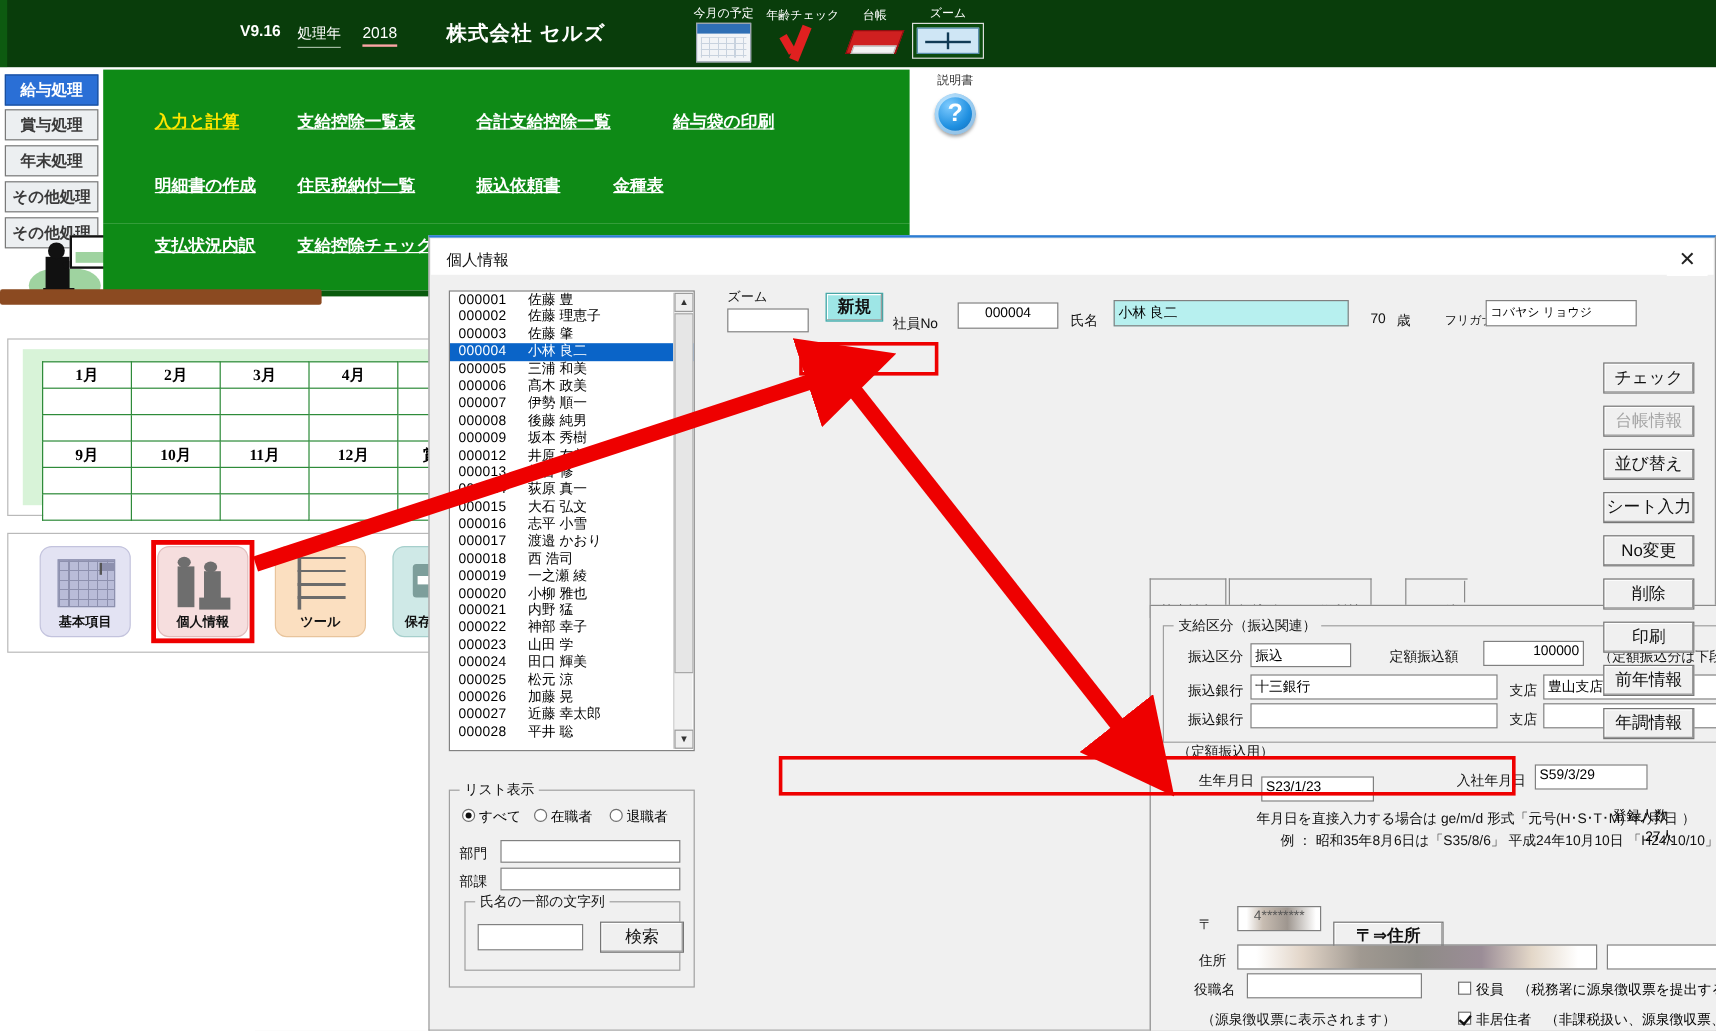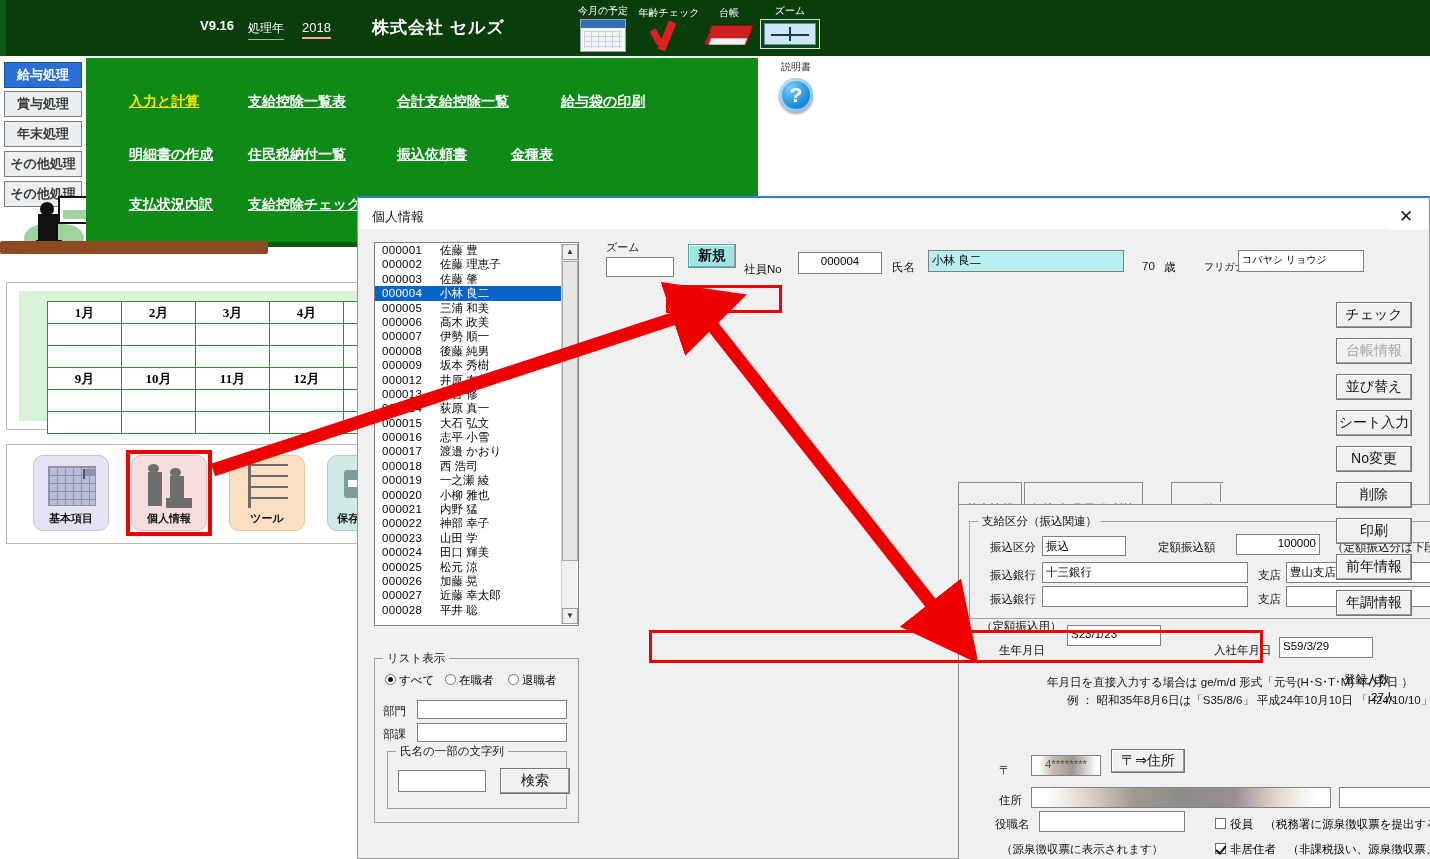--- a/index.html
+++ b/index.html
@@ -90,21 +90,21 @@
   #white-panel{position:absolute;left:758px;top:58px;width:672px;height:128px;background:#ffffff;}
   .manual{position:absolute;left:770px;top:60px;width:52px;text-align:center;font-size:10px;color:#333;}
   .q-ball{width:34px;height:34px;border-radius:50%;margin:4px auto 0;
     background:radial-gradient(circle at 35% 30%, #7ecbff 0%, #1e8fe0 55%, #0f5fa8 100%);
     color:#fff;font-size:21px;font-weight:bold;line-height:33px;text-align:center;
     box-shadow:0 2px 3px rgba(0,0,0,.35), inset 0 0 0 3px rgba(255,255,255,.55);}
 
   
   #month-panel{position:absolute;left:6px;top:282px;width:1120px;height:148px;background:#ffffff;border:1px solid #b9b9b9;}
   #month-inner{position:absolute;left:12px;top:8px;width:1084px;height:130px;background:#d8f3d8;}
-  table.mtbl{border-collapse:collapse;position:absolute;left:28px;top:10px;}
+  table.mtbl{border-collapse:collapse;position:absolute;left:16px;top:10px;}
   table.mtbl td{border:1px solid #2e8b3a;width:74px;height:22px;text-align:center;
      font-size:13px;font-weight:bold;background:#ffffff;font-family:"Liberation Serif","DejaVu Serif",serif;}
   table.mtbl td.blank{background:#ffffff;}
 
   
   #icon-bar{position:absolute;left:6px;top:444px;width:1120px;height:100px;background:#ffffff;border:1px solid #b9b9b9;}
   .bigicon{position:absolute;top:10px;width:76px;height:76px;border-radius:10px;text-align:center;}
   .bigicon .cap{position:absolute;left:0;right:0;bottom:4px;font-size:11px;font-weight:bold;color:#111;}
   .bi1{left:26px;background:#e3e3f3;border:1px solid #c3c3dd;}
   .bi2{left:124px;background:#f6dede;border:1px solid #e0bcbc;}
@@ -453,30 +453,30 @@
 
       <div class="fld-label" style="left:20px;top:70px;">振込銀行</div>
       <div class="inputbox" style="left:72px;top:64px;width:206px;height:21px;"></div>
       <div class="fld-label" style="left:288px;top:70px;">支店</div>
       <div class="inputbox" style="left:316px;top:64px;width:206px;height:21px;"></div>
 
     </div>
     <div class="note" style="left:22px;top:114px;">（定額振込用）</div>
 
     <div class="fld-label" style="left:40px;top:138px;">生年月日</div>
-    <div class="combo" style="left:92px;top:120px;width:94px;height:21px;margin-left:16px;">S23/1/23</div>
+    <div class="combo" style="left:92px;top:142px;width:94px;height:21px;">S23/1/23</div>
     <div class="fld-label" style="left:255px;top:138px;">入社年月日</div>
     <div class="combo" style="left:320px;top:132px;width:94px;height:21px;">S59/3/29</div>
 
     <div class="note" style="left:88px;top:170px;">年月日を直接入力する場合は ge/m/d 形式「元号(H･S･T･M) 年/月/日 ）</div>
     <div class="note" style="left:108px;top:188px;">例 ： 昭和35年8月6日は「S35/8/6」 平成24年10月10日 「H24/10/10」</div>
 
     <div class="fld-label" style="left:40px;top:258px;">〒</div>
     <div class="inputbox" style="left:72px;top:250px;width:70px;height:21px;text-align:center;color:#555;background:linear-gradient(to right,#ffffff 10%,#c8bdb2 30%,#9e968f 60%,#ffffff 95%);">4********</div>
-    <div class="btn" style="left:152px;top:244px;width:74px;height:24px;">〒⇒住所</div>
+    <div class="btn" style="left:152px;top:263px;width:92px;height:24px;font-weight:bold;">〒⇒住所</div>
 
     <div class="fld-label" style="left:40px;top:288px;">住所</div>
     <div class="inputbox" style="left:72px;top:282px;width:300px;height:21px;background:linear-gradient(to right,#ffffff 5%,#e2d5c8 18%,#a09991 34%,#8e8b86 50%,#9b8d97 68%,#e3d7c8 82%,#ffffff 95%);"></div>
     <div class="inputbox" style="left:380px;top:282px;width:290px;height:21px;"></div>
 
     <div class="fld-label" style="left:36px;top:312px;">役職名</div>
     <div class="inputbox" style="left:80px;top:306px;width:146px;height:21px;"></div>
     <div class="note" style="left:42px;top:337px;">（源泉徴収票に表示されます）</div>
 
     <div class="chk" style="left:256px;top:312px;"><span class="box"></span><span>役員　（税務署に源泉徴収票を提出する場合の判定に使用します</span></div>

